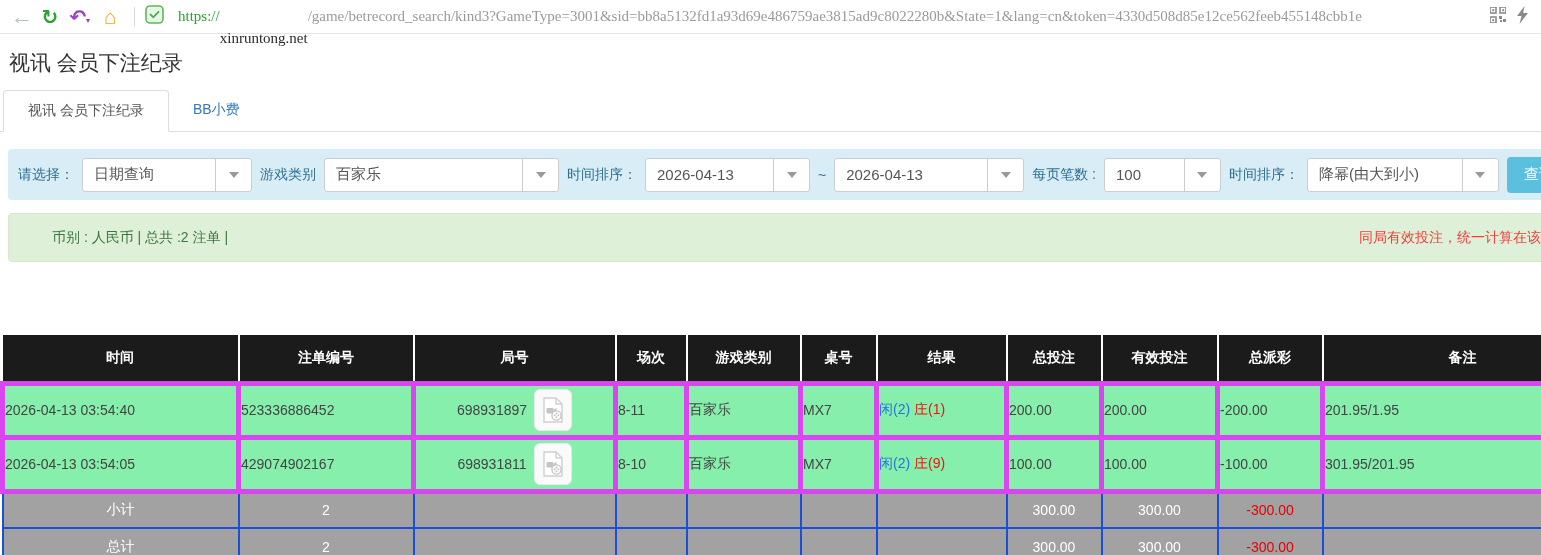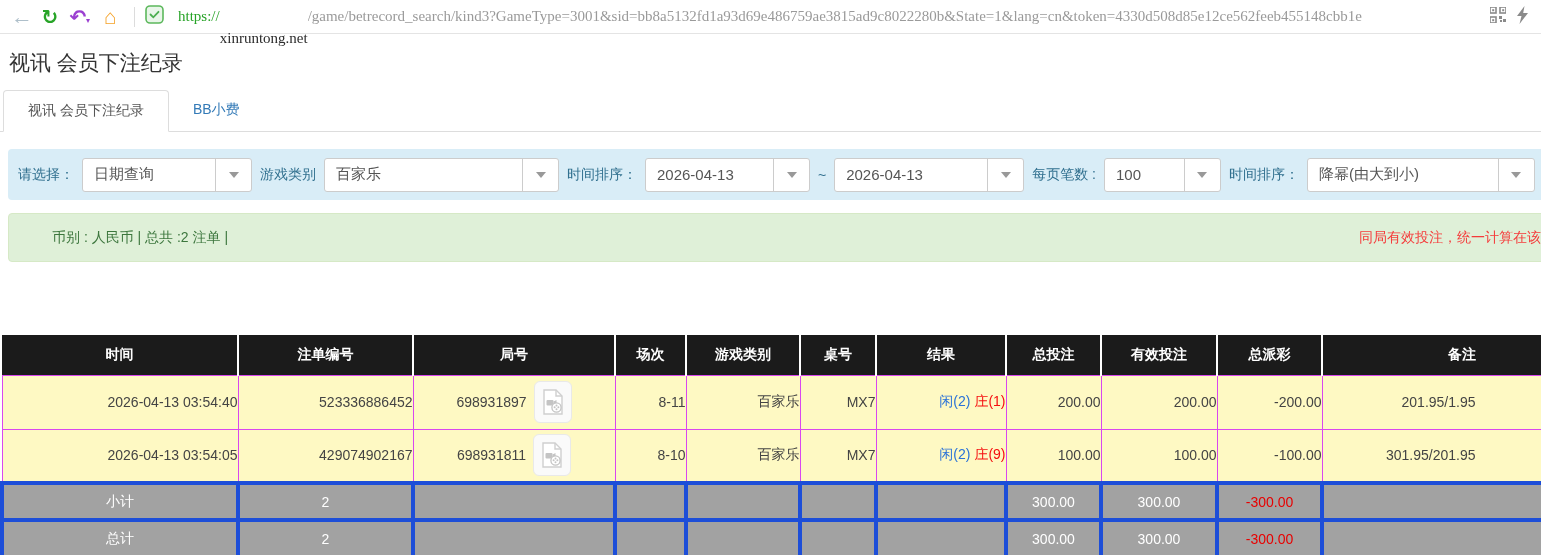--- a/index.html
+++ b/index.html
@@ -37,47 +37,47 @@
   .filter-bar { width:1700px; margin:17px 0 0 8px; background:#d9edf7; border-radius:4px;
                 padding:8px 10px; display:flex; align-items:center; gap:8px; height:51px; }
   .f-label { color:#31708f; font-weight:normal; font-size:14px; white-space:nowrap; }
   .select { background:#fff; border:1px solid #ccc; border-radius:3px; height:34px;
             display:flex; align-items:center; font-size:15px; color:#555; cursor:pointer; flex:0 0 auto; }
   .select .val { padding:0 11px; flex:1; white-space:nowrap; overflow:hidden; }
   .select .caret-box { width:36px; align-self:stretch; border-left:1px solid #ccc;
                        display:flex; align-items:center; justify-content:center; }
   .caret { width:0; height:0; border-left:5px solid transparent; border-right:5px solid transparent;
            border-top:6px solid #999; }
-  .w150{width:170px}.w235{width:235px}.w165{width:165px}.w190{width:190px}.w125{width:117px}.w200{width:228px}
+  .w150{width:170px}.w235{width:235px}.w165{width:165px}.w190{width:190px}.w125{width:117px}.w200{width:192px}
   .search-btn { background:#5bc0de; color:#fff; border:none; border-radius:4px; height:36px;
                 min-width:64px; font-size:15px; cursor:pointer; flex:0 0 auto;
                 font-family:"Liberation Sans","DejaVu Sans",sans-serif; }
 
   
   .notice-bar { position:relative; width:1700px; margin:13px 0 0 8px; background:#dff0d8;
                 border:1px solid #d6e9c6; border-radius:4px; height:49px;
                 display:flex; align-items:center; font-size:14px; }
   .notice-left { color:#3c763d; padding-left:43px; white-space:nowrap;text-align:right; }
   .notice-right { position:absolute; left:1350px; color:#f53b3b; white-space:nowrap; }
 
   
   .table-wrap { margin-top:73px; }
   table { width:1541px; border-collapse:collapse; table-layout:fixed; font-size:14px; }
-  thead th { background:#1b1b1b; color:#fff; font-weight:bold; height:40px;
+  thead th { background:#1b1b1b; color:#fff; font-weight:bold; height:48px;
              border-right:2px solid #fff; text-align:center; }
   thead th:last-child { border-right:none; }
   thead th.remark, td.remark { text-align:right; padding-right:67px; }
-  tbody tr.data-row td { height:54px; border:1px solid #d946ef; text-align:right;
-                         color:#444; background:#fef9c3; }
+  tbody tr.data-row td { height:54px; border:5px solid #d946ef; text-align:left;
+                         color:#444; background:#86efac; }
   .round-flex { display:flex; align-items:center; justify-content:center; gap:7px; }
   .video-btn { width:38px; height:42px; background:#fafafa; border:1px solid #e9e9e9;
                border-radius:6px; display:flex; align-items:center; justify-content:center; cursor:pointer; }
   .blue { color:#2a72d8; }
   .red { color:#f50f0f; }
-  tr.summary td { background:#a2a2a2; color:#fff; height:37px; border:4px solid #1d4ed8; text-align:center; }
+  tr.summary td { background:#a2a2a2; color:#fff; height:37px; border:2px solid #1d4ed8; text-align:center; }
   tr.summary td.red-val { color:#e80000; }
 </style>
 </head>
 <body>
 
 <div class="toolbar">
   <div class="tb-btn glyph-back">←</div>
   <div class="tb-btn glyph-refresh">↻</div>
   <div class="tb-btn glyph-undo">↶</div>
   <div class="undo-caret">▾</div>

